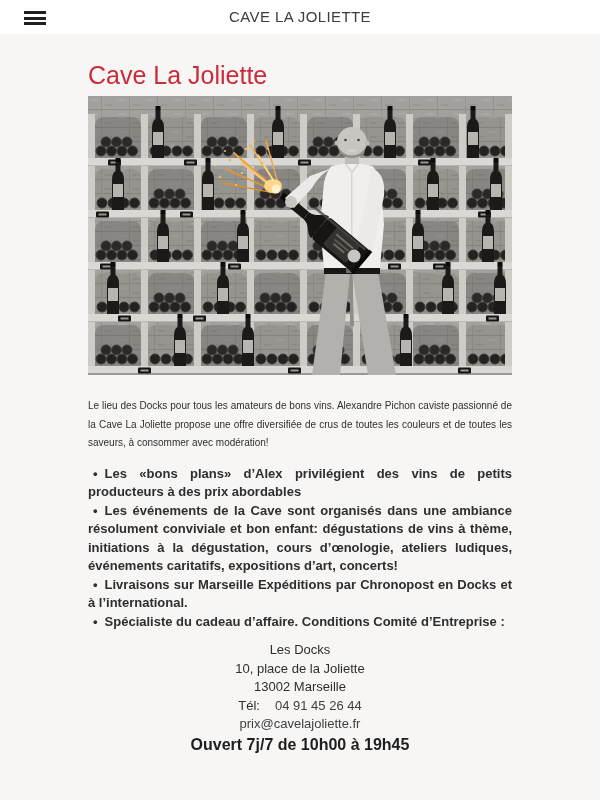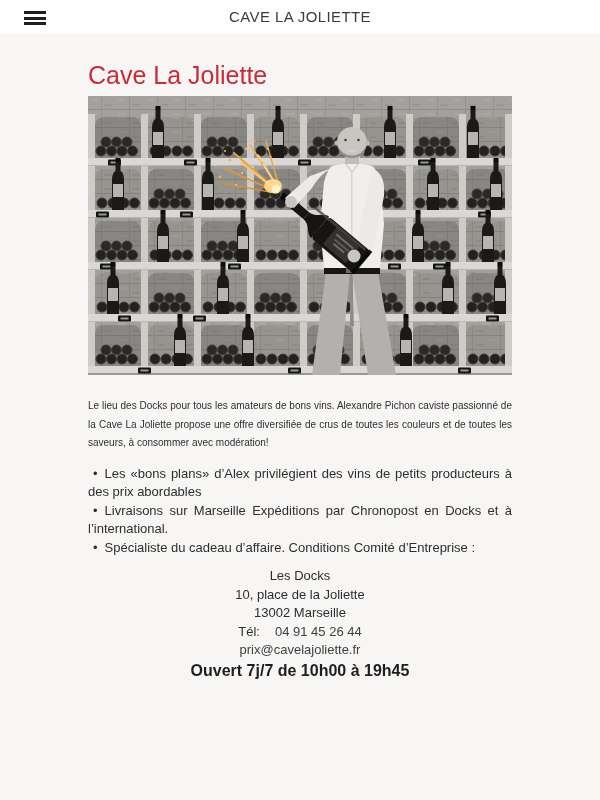--- a/index.html
+++ b/index.html
@@ -52,20 +52,21 @@
     font-size: 10px;
     line-height: 18.5px;
     text-align: justify;
   }
   .features {
     list-style: none;
     margin: 12px 0 0 0;
     padding: 0;
     font-size: 13px;
     line-height: 18.5px;
+    font-weight: bold;
   }
   .features li {
     text-align: justify;
     text-indent: 5px;
   }
   .features li::before {
     content: "\2022";
     margin-right: 7px;
   }
   
@@ -315,20 +316,21 @@
         <circle cx="-65" cy="-28" r="0.9" fill="#ffcf80"></circle>
           <circle cx="-12" cy="-44" r="0.9" fill="#ffcf80"></circle>
       </g>
     </svg>
   </div>
 
   <p class="intro">Le lieu des Docks pour tous les amateurs de bons vins. Alexandre Pichon caviste passionné de la Cave La Joliette propose une offre diversifiée de crus de toutes les couleurs et de toutes les saveurs, à consommer avec modération!</p>
 
   <ul class="features">
     <li>Les «bons plans» d’Alex privilégient des vins de petits producteurs à des prix abordables</li>
+    <li>Les événements de la Cave sont organisés dans une ambiance résolument conviviale et bon enfant: dégustations de vins à thème, initiations à la dégustation, cours d’œnologie, ateliers ludiques, événements caritatifs, expositions d’art, concerts!</li>
     <li>Livraisons sur Marseille Expéditions par Chronopost en Docks et à l’international.</li>
     <li>Spécialiste du cadeau d’affaire. Conditions Comité d’Entreprise :</li>
   </ul>
 
   <section class="contact">
     <div class="contact-name">Les Docks</div>
     <div>10, place de la Joliette</div>
     <div>13002 Marseille</div>
     <div class="phone-line">
       <span class="label">Tél:</span><a href="#" class="link">04 91 45 26 44</a>

